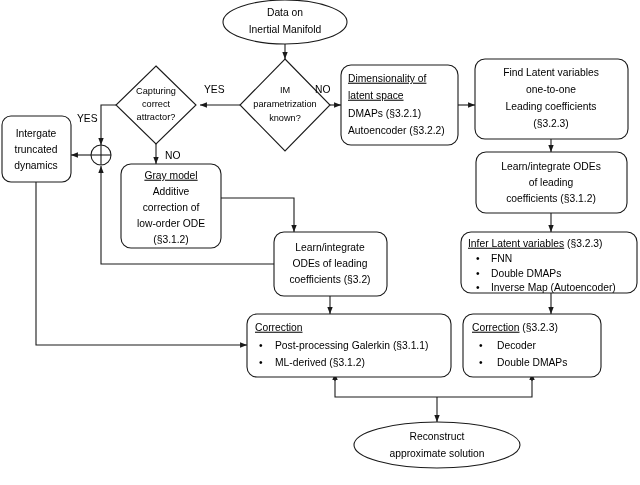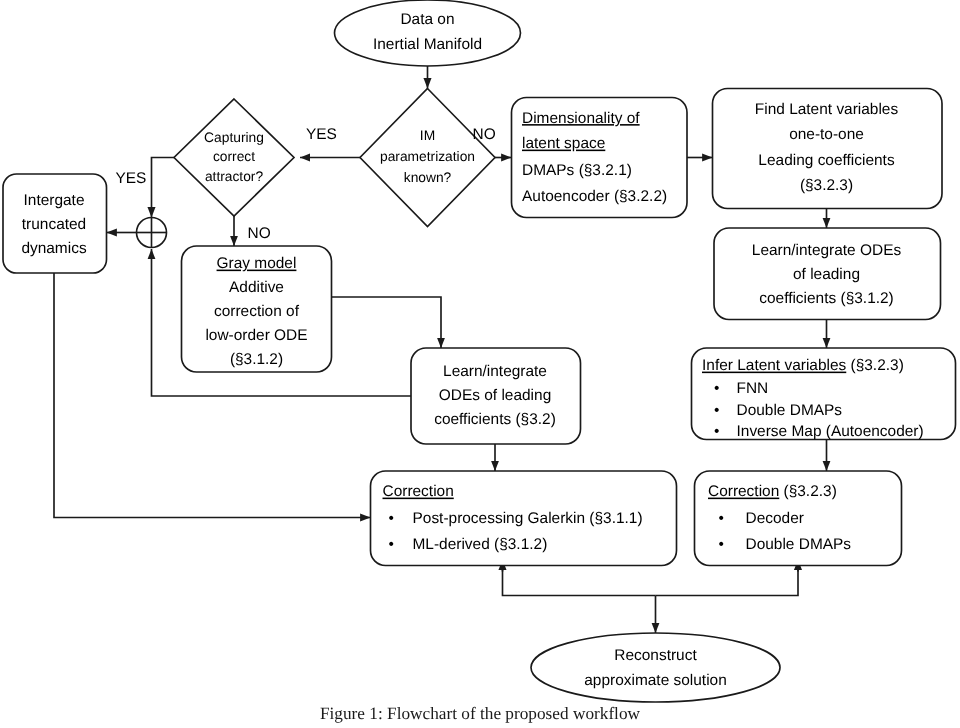--- a/index.html
+++ b/index.html
@@ -229,15 +229,14 @@
     </g>
 
     <g>
       <ellipse class="node-shape" cx="437" cy="445" rx="83" ry="23"></ellipse>
       <text class="node-text" x="437" y="437" text-anchor="middle">Reconstruct</text>
       <text class="node-text" x="437" y="454" text-anchor="middle">approximate solution</text>
     </g>
 
   </svg>
 
-  <div class="caption">Figure 1: Flowchart of the proposed workflow</div>
 
 </div>
 
 </body></html>

